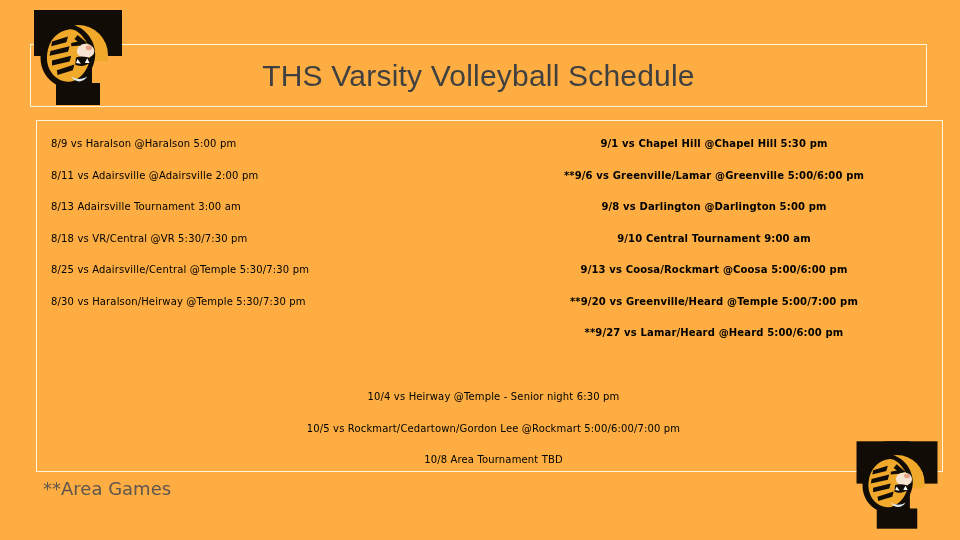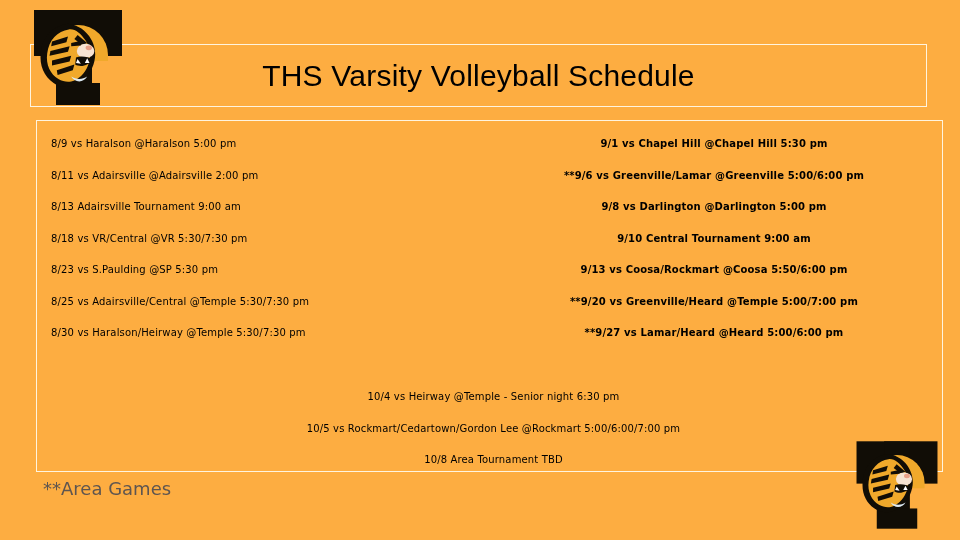--- a/index.html
+++ b/index.html
@@ -36,21 +36,21 @@
     left: 0;
     top: 0;
     width: 100%;
     height: 100%;
     display: flex;
     align-items: center;
     justify-content: center;
     font-family: "Liberation Sans", sans-serif;
     font-size: 30px;
     font-weight: 400;
-    color: #000000;
+    color: #404040;
     letter-spacing: 0.2px;
     white-space: nowrap;
   }
 
   
   .content-frame {
     position: absolute;
     left: 36px;
     top: 120px;
     width: 907px;
@@ -115,33 +115,32 @@
 
   <div class="title-frame">
     <div class="title-text">THS Varsity Volleyball Schedule</div>
   </div>
 
   <div class="content-frame"></div>
 
   <div class="col-left">
     <div class="line">8/9   vs Haralson @Haralson  5:00 pm</div>
     <div class="line">8/11  vs Adairsville @Adairsville  2:00 pm</div>
-    <div class="line">8/13 Adairsville Tournament   9:00 am</div>
+    <div class="line">8/13 Adairsville Tournament   3:00 am</div>
     <div class="line">8/18 vs VR/Central @VR 5:30/7:30 pm</div>
-    <div class="line">8/23 vs S.Paulding @SP 5:30 pm</div>
     <div class="line">8/25 vs Adairsville/Central @Temple 5:30/7:30 pm</div>
     <div class="line">8/30 vs Haralson/Heirway @Temple 5:30/7:30 pm</div>
   </div>
 
   <div class="col-right">
     <div class="line">9/1 vs Chapel Hill @Chapel Hill 5:30 pm</div>
     <div class="line">**9/6 vs Greenville/Lamar  @Greenville  5:00/6:00 pm</div>
     <div class="line">9/8 vs Darlington  @Darlington 5:00 pm</div>
     <div class="line">9/10 Central Tournament 9:00 am</div>
-    <div class="line">9/13 vs Coosa/Rockmart @Coosa 5:50/6:00 pm</div>
+    <div class="line">9/13 vs Coosa/Rockmart @Coosa 5:00/6:00 pm</div>
     <div class="line">**9/20 vs Greenville/Heard @Temple 5:00/7:00 pm</div>
     <div class="line">**9/27 vs Lamar/Heard @Heard 5:00/6:00 pm</div>
   </div>
 
   <div class="col-bottom">
     <div class="line">10/4 vs Heirway @Temple - Senior night 6:30 pm</div>
     <div class="line">10/5 vs Rockmart/Cedartown/Gordon Lee  @Rockmart  5:00/6:00/7:00 pm</div>
     <div class="line">10/8 Area Tournament  TBD</div>
   </div>
 

